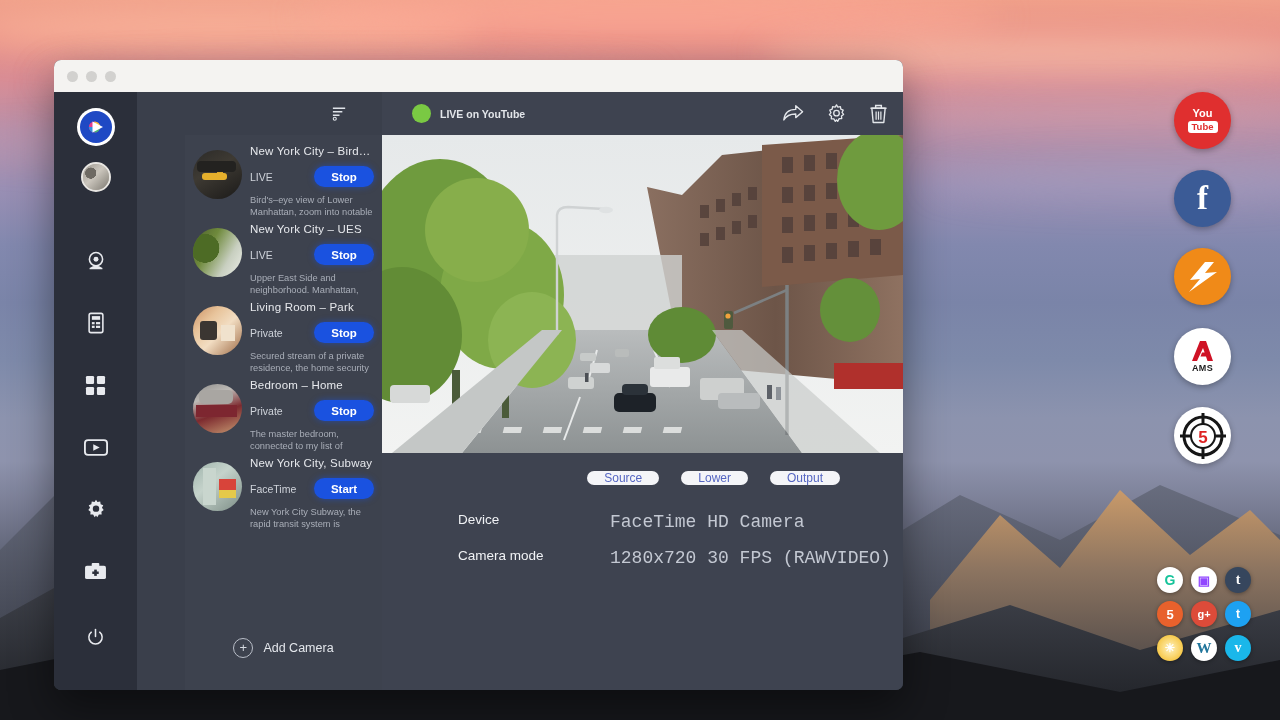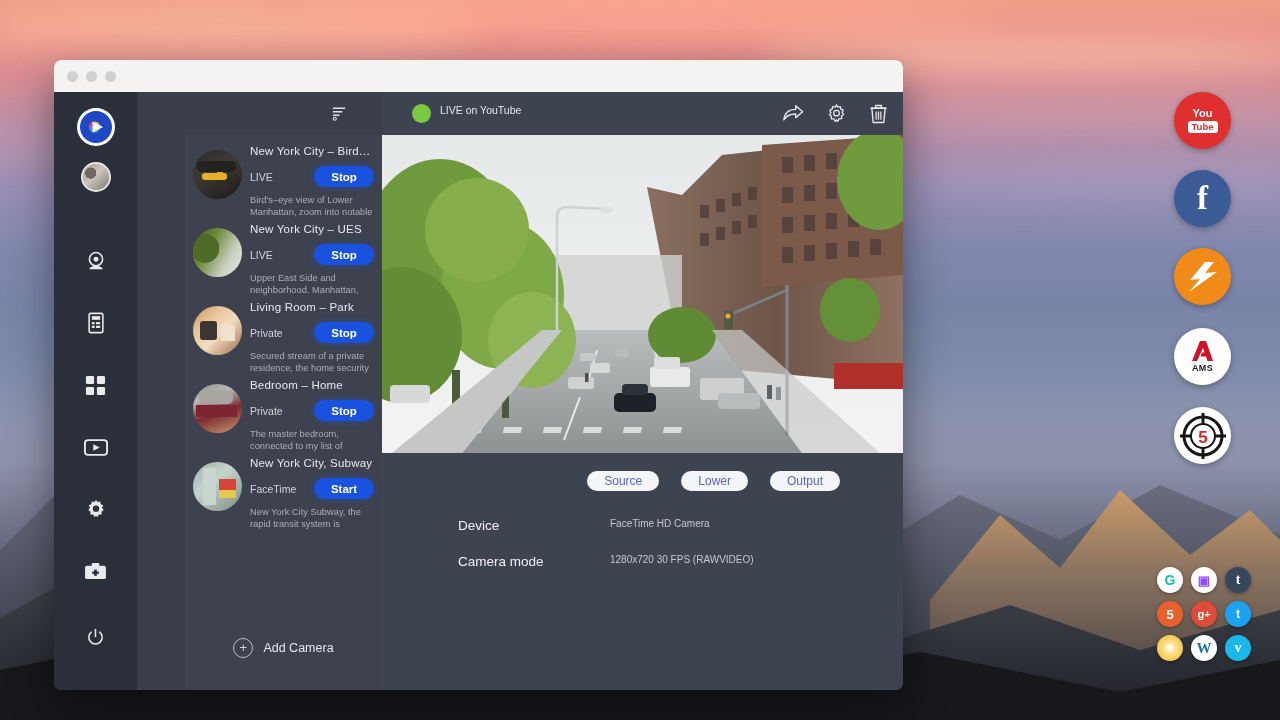--- a/index.html
+++ b/index.html
@@ -181,21 +181,21 @@
   #add-camera .lbl { color: #e4e7ec; font-size: 12.5px; text-align: center; }
 
   
   #main-col { flex: 1 1 auto; display: flex; flex-direction: column; background: #3e4350; }
   #topbar-main {
     height: 43px;
     display: flex; align-items: center;
     padding: 0 16px 0 6px;
     gap: 10px;
   }
-  #live-wrap { display: flex; align-items: flex-start; gap: 9px; margin-left: 24px; }
+  #live-wrap { display: flex; align-items: center; gap: 9px; margin-left: 24px; font-weight: bold; }
   .live-dot { width: 19px; height: 19px; border-radius: 50%; background: #7ac943; }
   #live-label { color: #e3e6ea; font-size: 10.5px; }
   #topbar-actions { margin-left: auto; display: flex; align-items: center; gap: 22px; }
   .tb-icon { cursor: pointer; display: flex; }
 
   #video {
     height: 318px;
     position: relative;
     overflow: hidden;
     background: #46505a;
@@ -206,29 +206,29 @@
     display: flex; justify-content: flex-end;
     gap: 22px;
     padding: 18px 64px 0 0;
   }
   .pill {
     background: #f4f5f8;
     color: #5566c2;
     font-size: 12px;
     border: none;
     border-radius: 13px;
-    height: 20px;
+    height: 14px;
     padding: 0 17px;
     cursor: pointer;
   }
 
   #info { padding: 27px 0 0 76px; }
   .info-row { display: flex; height: 36px; align-items: flex-start; }
   .info-k { width: 152px; color: #f0f2f5; font-size: 13.5px; }
-  .info-v { color: #c3c8d2; font-size: 10px; }
+  .info-v { color: #c3c8d2; font-size: 18px; font-family: Liberation Mono, monospace; }
 
   
   .shortcut {
     position: absolute;
     border-radius: 50%;
     display: flex; align-items: center; justify-content: center;
     cursor: pointer;
     box-shadow: 0 2px 6px rgba(0,0,0,.3);
   }
   .mini {

